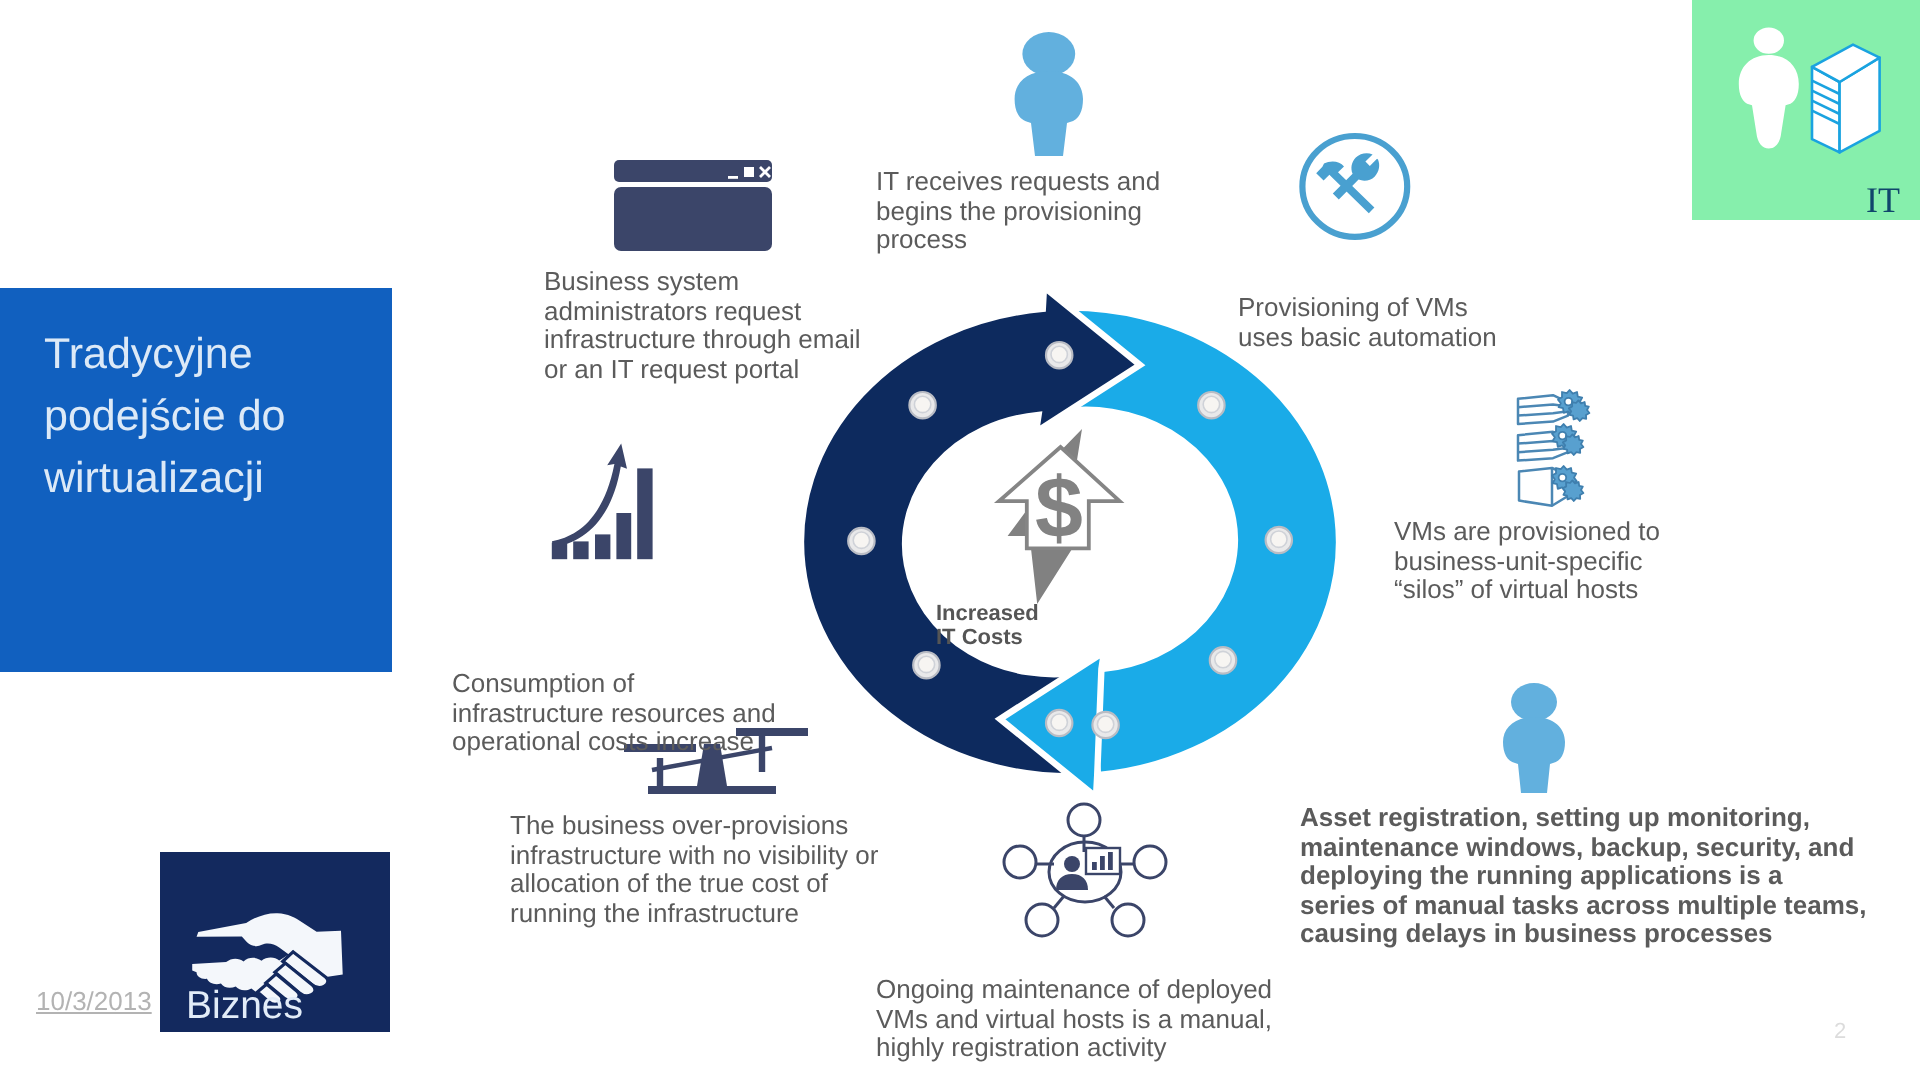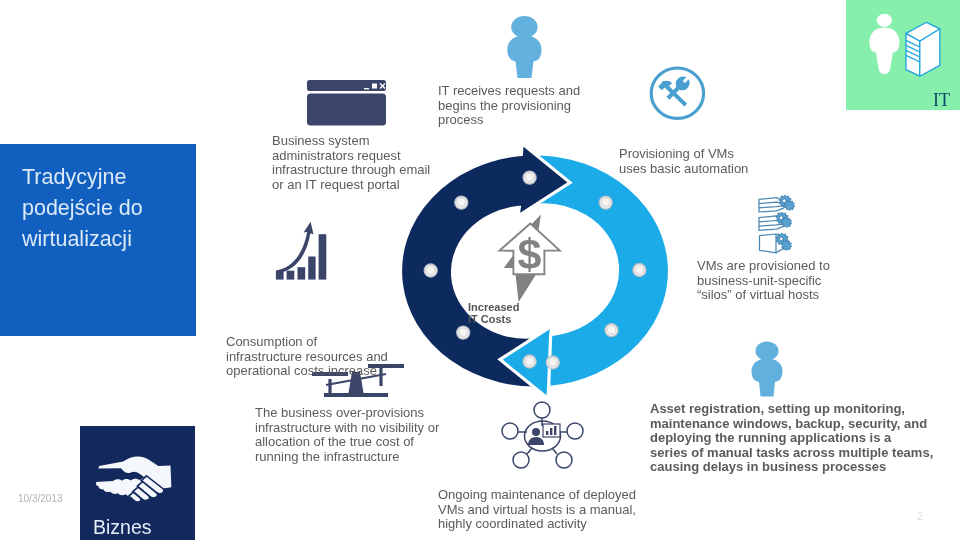--- a/index.html
+++ b/index.html
@@ -14,27 +14,27 @@
   #title-text{position:absolute;left:22px;top:18px;width:160px;
       color:#dce9f7;font-size:21.5px;line-height:1.45;font-weight:400;
       font-family:"Liberation Sans",sans-serif;}
 
   
   #it-badge{left:846px;top:0px;width:114px;height:110px;background:#86efac;}
   #it-badge-label{position:absolute;right:10px;bottom:1px;color:#10466b;
       font-size:18px;font-family:"Liberation Serif",serif;line-height:1;}
 
   
-  #biznes-box{left:80px;top:426px;width:115px;height:114px;background:#13295e;}
+  #biznes-box{left:80px;top:426px;width:115px;height:90px;background:#13295e;}
   #biznes-label{position:absolute;left:13px;bottom:2px;color:#e2ecf8;font-size:19.5px;font-weight:400;line-height:1.15;}
 
   .body-text{color:#5b5b5b;font-size:13px;line-height:14.6px;white-space:nowrap;}
 
   #center-label{left:468px;top:301px;width:133px;text-align:left;color:#555;font-size:11px;line-height:1.12;font-weight:700;}
-  #date-text{left:18px;top:493px;color:#b3b3b3;font-size:10px;}
+  #date-text{left:18px;top:493px;color:#b3b3b3;font-size:13px;text-decoration:underline;}
   #page-num{left:917px;top:510px;color:#dcdcdc;font-size:11px;}
 
   
   #txt-admins{left:272px;top:134px;width:158px;}
   #txt-itrecv{left:438px;top:84px;width:140px;}
   #txt-prov{left:619px;top:124px;width:135px;margin-top:23px;}
   #txt-silos{left:697px;top:259px;width:130px;}
   #txt-consumption{left:226px;top:287px;width:160px;margin-top:48px;}
   #txt-overprov{left:255px;top:406px;width:184px;}
   #txt-ongoing{left:438px;top:488px;width:203px;}
@@ -264,21 +264,21 @@
     </div>
   <div class="abs body-text" id="txt-overprov">
       <div>The business over-provisions</div>
       <div>infrastructure with no visibility or</div>
       <div>allocation of the true cost of</div>
       <div>running the infrastructure</div>
     </div>
   <div class="abs body-text" id="txt-ongoing">
       <div>Ongoing maintenance of deployed</div>
       <div>VMs and virtual hosts is a manual,</div>
-      <div>highly coordinated activity</div>
+      <div>highly registration activity</div>
     </div>
   <div class="abs body-text" id="txt-asset">
       <div>Asset registration, setting up monitoring,</div>
       <div>maintenance windows, backup, security, and</div>
       <div>deploying the running applications is a</div>
       <div>series of manual tasks across multiple teams,</div>
       <div>causing delays in business processes</div>
     </div>
 
   <div class="abs" id="date-text">10/3/2013</div>

